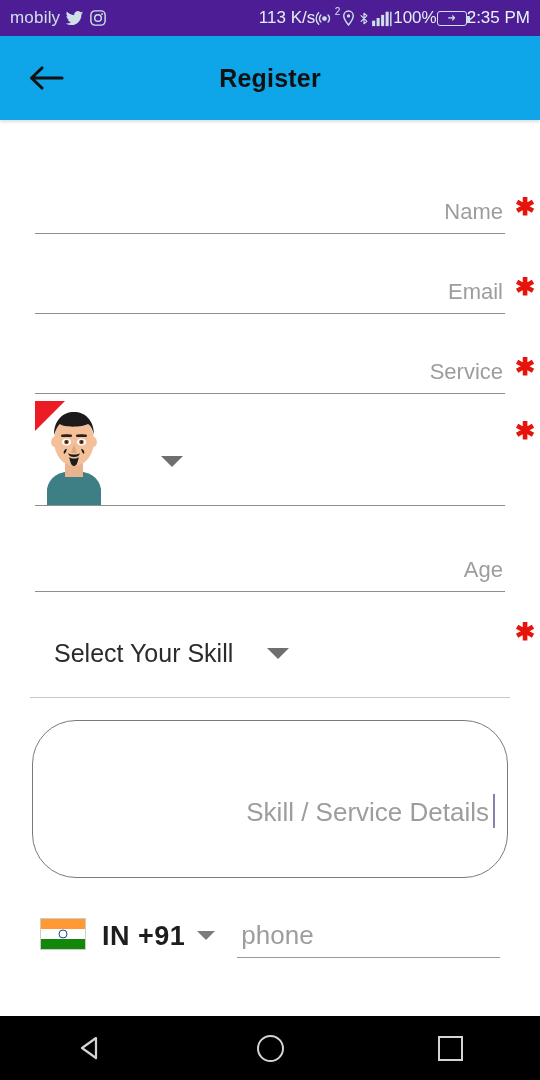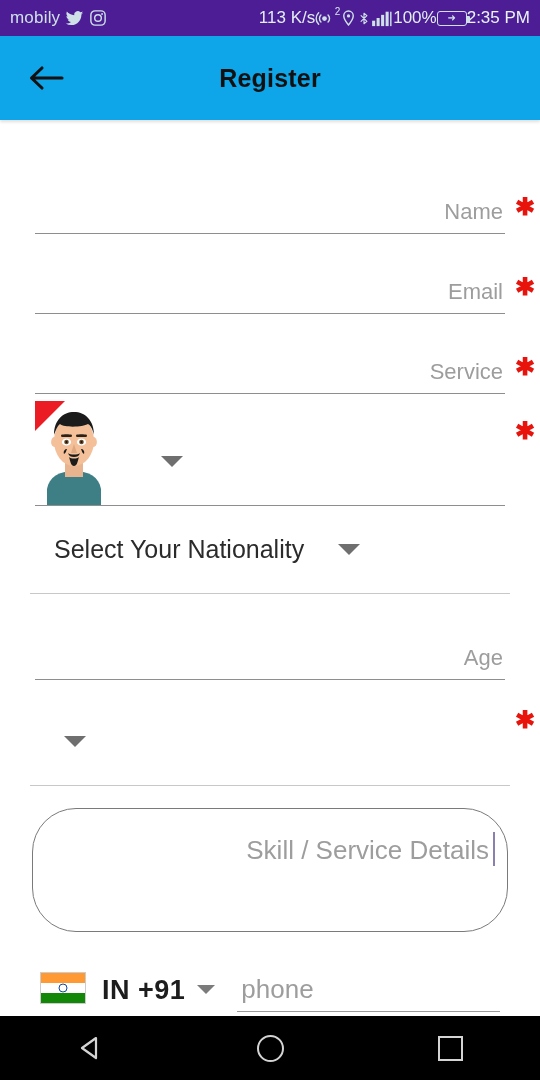--- a/index.html
+++ b/index.html
@@ -112,22 +112,22 @@
   .caret{
     width:0;height:0;
     border-left:11px solid transparent;
     border-right:11px solid transparent;
     border-top:11px solid #6f6f6f;
   }
 
   
   .ta-wrap{ margin:22px 32px 0 32px; }
   .textarea{
-    height:124px; border:1.4px solid #7a7a7a; border-radius:44px;
-    display:flex; align-items:flex-start; justify-content:flex-end;
+    height:158px; border:1.4px solid #7a7a7a; border-radius:44px;
+    display:flex; align-items:center; justify-content:flex-end;
     padding:26px 14px 0 0; cursor:text;
   }
   .ta-ph{
     font-size:26px; color:#9d9d9d; position:relative; padding-right:4px;
   }
   .ta-ph:after{
     content:""; position:absolute; right:-2px; top:-3px;
     width:2px; height:34px; background:#8b7fb0;
   }
 
@@ -283,30 +283,27 @@
         <path d="M33 56c2 2 10 2 12 0-1 3-3 4-6 4s-5-1-6-4z" fill="#1b1b1b"></path>
         <path d="M34 60c1.5 5 2 9 5 9s3.5-4 5-9c-2 2-8 2-10 0z" fill="#1b1b1b"></path>
         <path d="M29 57c-1-3 1-5 3-5-1 2-1 4-3 5zM49 57c1-3-1-5-3-5 1 2 1 4 3 5z" fill="#1b1b1b"></path>
       </svg>
       <span class="ribbon"></span>
     </div>
     <span class="caret caret-sm"></span>
     <span class="req">✱</span>
   </div>
 
-  <div class="select-row">
-    <span class="select-label">Select Your Nationality</span>
-    <span class="caret caret-sm"></span>
-  </div>
 
   <div class="field" style="margin:0 35px; height:86px;">
     <div class="ph">Age</div>
   </div>
 
   <div class="select-row" style="margin-top:18px;">
+    <span class="select-label">Select Your Skill</span>
     <span class="caret caret-sm"></span>
     <span class="req">✱</span>
   </div>
 
   <div class="ta-wrap">
     <div class="textarea">
       <span class="ta-ph">Skill / Service Details</span>
     </div>
   </div>
 

